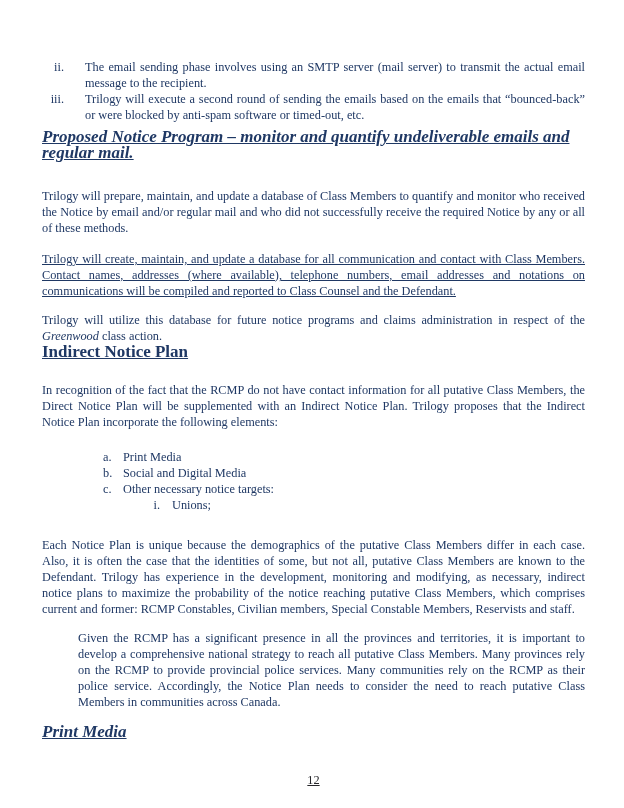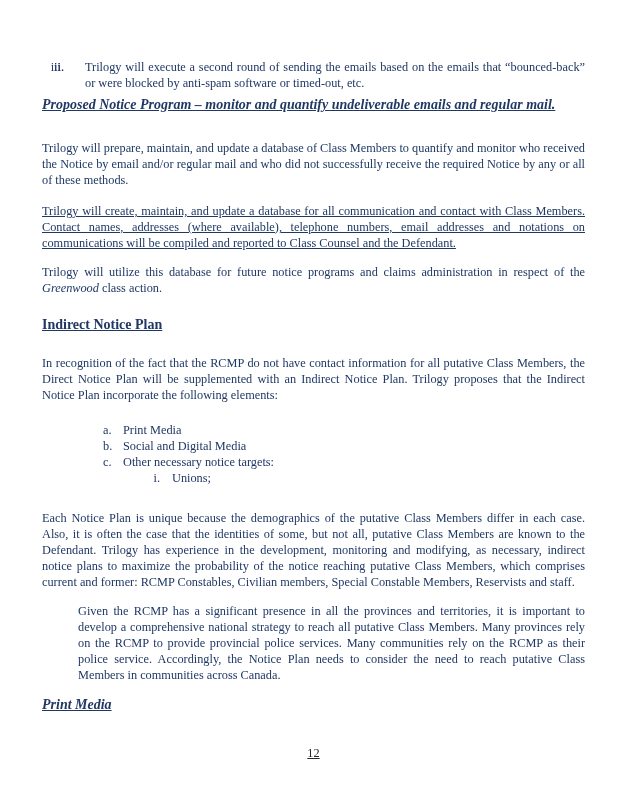--- a/index.html
+++ b/index.html
@@ -24,29 +24,29 @@
     width:543px;
   }
   p{margin:0;text-align:justify;}
 
   
   .roman-list{margin:0 0 6px 0;}
   .roman-li{position:relative;padding-left:43px;text-align:justify;}
   .roman-li .marker{position:absolute;left:0;top:0;width:22px;text-align:right;}
 
   
-  .h{font-weight:bold;text-decoration:underline;margin:0;font-size:14px;line-height:16px;}
+  .h{font-weight:bold;text-decoration:underline;margin:0;font-size:17px;line-height:16px;}
   .h-italic{font-style:italic;}
   .h-proposed{margin-bottom:27px;}
   .h-indirect{margin-bottom:22px;}
   .h-print{margin-bottom:0;}
 
   .p-database{margin-bottom:15px;}
   .p-contactdb{margin-bottom:13px;text-decoration:underline;}
-  .p-greenwood{margin-bottom:21px;}
+  .p-greenwood{margin-bottom:0;}
   .p-recognition{margin-bottom:19px;}
   .p-eachnotice{margin-bottom:13px;}
   .p-givenrcmp{margin-bottom:14px;margin-left:36px;}
 
   .it{font-style:italic;}
 
   
   .letter-list{margin:0 0 24px 0;}
   .letter-li{position:relative;padding-left:81px;}
   .letter-li .marker{position:absolute;left:61px;top:0;}
@@ -62,20 +62,21 @@
 </style>
 </head>
 <body>
 
 <div class="page">
   <div class="content">
 
     <div class="roman-list">
       <div class="roman-li">
         <span class="marker">ii.</span>
+        <span class="li-text">The email sending phase involves using an SMTP server (mail server) to transmit the actual email message to the recipient.</span>
       </div>
       <div class="roman-li">
         <span class="marker">iii.</span>
         <span class="li-text">Trilogy will execute a second round of sending the emails based on the emails that “bounced-back” or were blocked by anti-spam software or timed-out, etc.</span>
       </div>
     </div>
 
     <div class="h h-italic h-proposed">Proposed Notice Program – monitor and quantify undeliverable emails and regular mail.</div>
 
     <p class="p-database">Trilogy will prepare, maintain, and update a database of Class Members to quantify and monitor who received the Notice by email and/or regular mail and who did not successfully receive the required Notice by any or all of these methods.</p>

